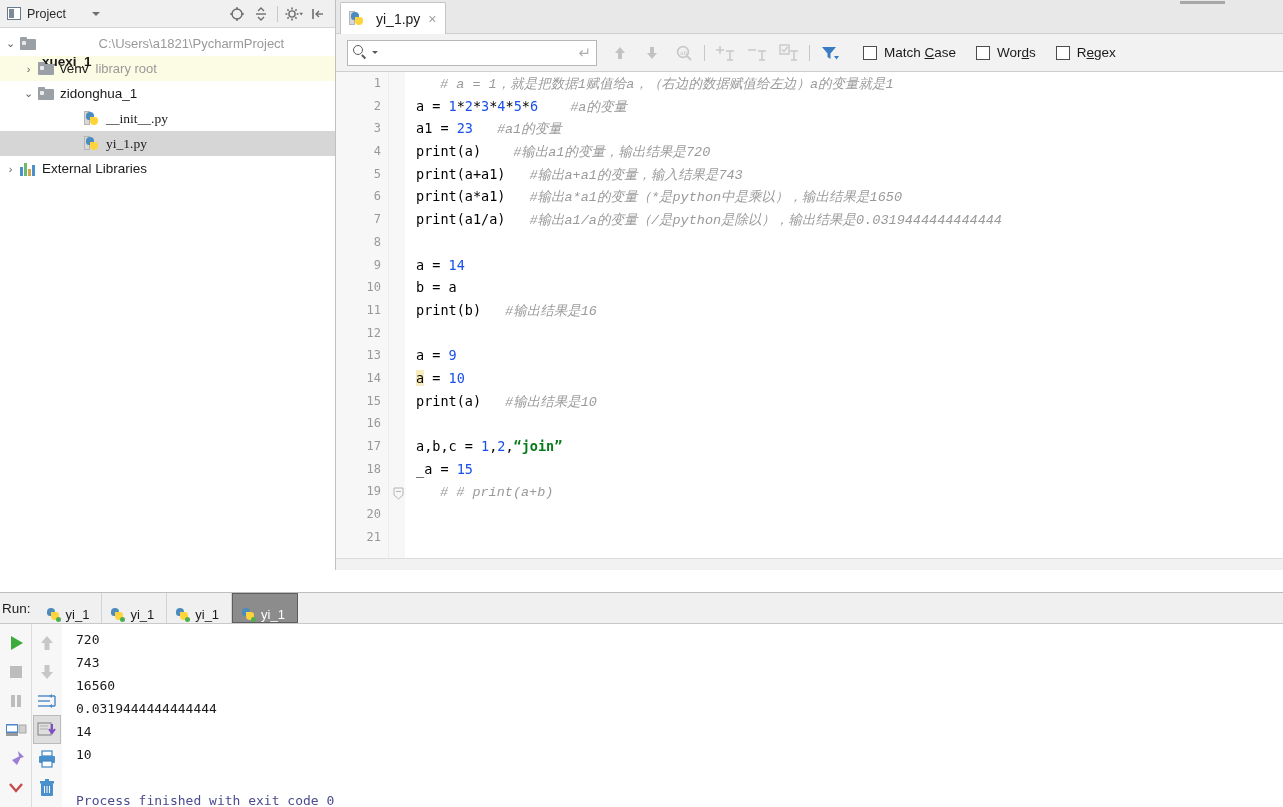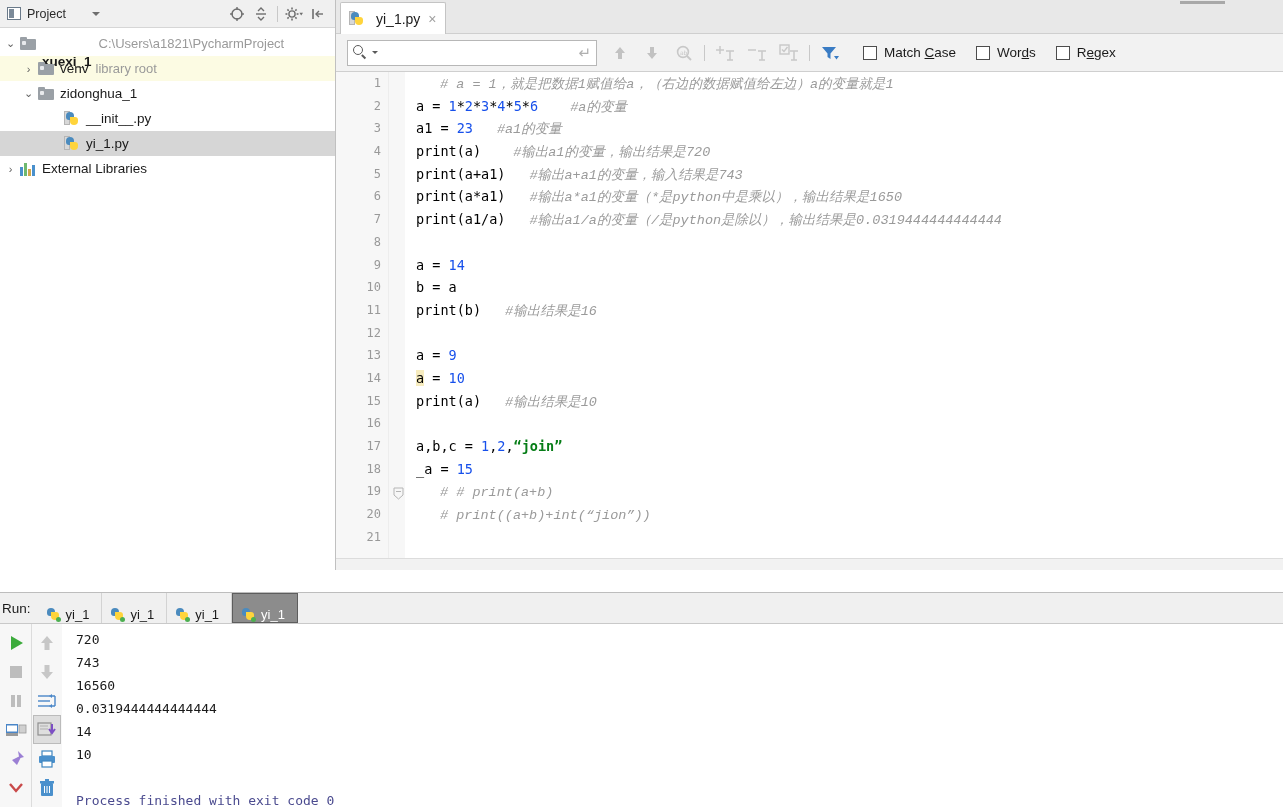--- a/index.html
+++ b/index.html
@@ -45,21 +45,21 @@
   .tool-btn { width: 22px; height: 22px; display:flex; align-items:center; justify-content:center; }
   .sep-v { width: 1px; height: 16px; background: #c8c8c8; margin: 0 3px; }
 
   .tree { padding-top: 3px; font-size: 13px; }
   .tree-row {
     height: 25px; display: flex; align-items: center; padding-left: 4px;
     white-space: nowrap; cursor: default;
   }
   .tree-row.depth0 { padding-left: 4px; }
   .tree-row.depth1 { padding-left: 22px; }
-  .tree-row.depth2 { padding-left: 48px; }
+  .tree-row.depth2 { padding-left: 68px; font-family: Liberation Serif, serif; }
   .tree-row.sel { background: #d6d6d6; }
   .tree-row.libroot { background: #fcfbe3; }
   .arrow {
     width: 13px; display: inline-block; text-align: center; color: #5f5f5f;
     font-size: 11px; flex: 0 0 13px; margin-right: 3px;
   }
   .arrow.none { visibility: hidden; }
   .folder-ic {
     width: 16px; height: 13px; position: relative; flex: 0 0 16px; margin-right: 6px;
   }
@@ -430,21 +430,21 @@
           <div class="cl"><span class="ln">13</span><span class="ctext">a = <span class="num">9</span></span></div>
           <div class="cl"><span class="ln">14</span><span class="ctext"><span class="hl">a</span> = <span class="num">10</span></span></div>
           <div class="cl"><span class="ln">15</span><span class="ctext">print(a)<span class="cm">#输出结果是10</span></span></div>
           <div class="cl"><span class="ln">16</span><span class="ctext"></span></div>
           <div class="cl"><span class="ln">17</span><span class="ctext">a,b,c = <span class="num">1</span>,<span class="num">2</span>,<span class="str">“join”</span></span></div>
           <div class="cl"><span class="ln">18</span><span class="ctext">_a = <span class="num">15</span></span></div>
           <div class="cl"><span class="ln">19</span><span class="ctext"><span class="cm"># # print(a+b)</span></span><span class="foldmark" style="left: 57px; top: 5px;"><svg width="11" height="13" viewBox="0 0 11 13">
                 <path d="M1 1 L10 1 L10 8 L5.5 12 L1 8 Z" fill="none" stroke="#b5b5b5" stroke-width="1"></path>
                 <line x1="3" y1="4.5" x2="8" y2="4.5" stroke="#b5b5b5" stroke-width="1"></line>
               </svg></span></div>
-          <div class="cl"><span class="ln">20</span><span class="ctext"><span class="cm"># print((a+b)+int(“jion”))</span></span></div>
+          <div class="cl"><span class="ln">20</span></div>
           <div class="cl"><span class="ln">21</span><span class="ctext"></span></div>
         </div>
       <div class="editor-bottom"></div>
     </div>
   </div>
 
   <div class="run-panel">
     <div class="run-tabs">
       <span class="run-label">Run:</span>
       <div id="run-tabs" style="display:flex;align-items:center;">

